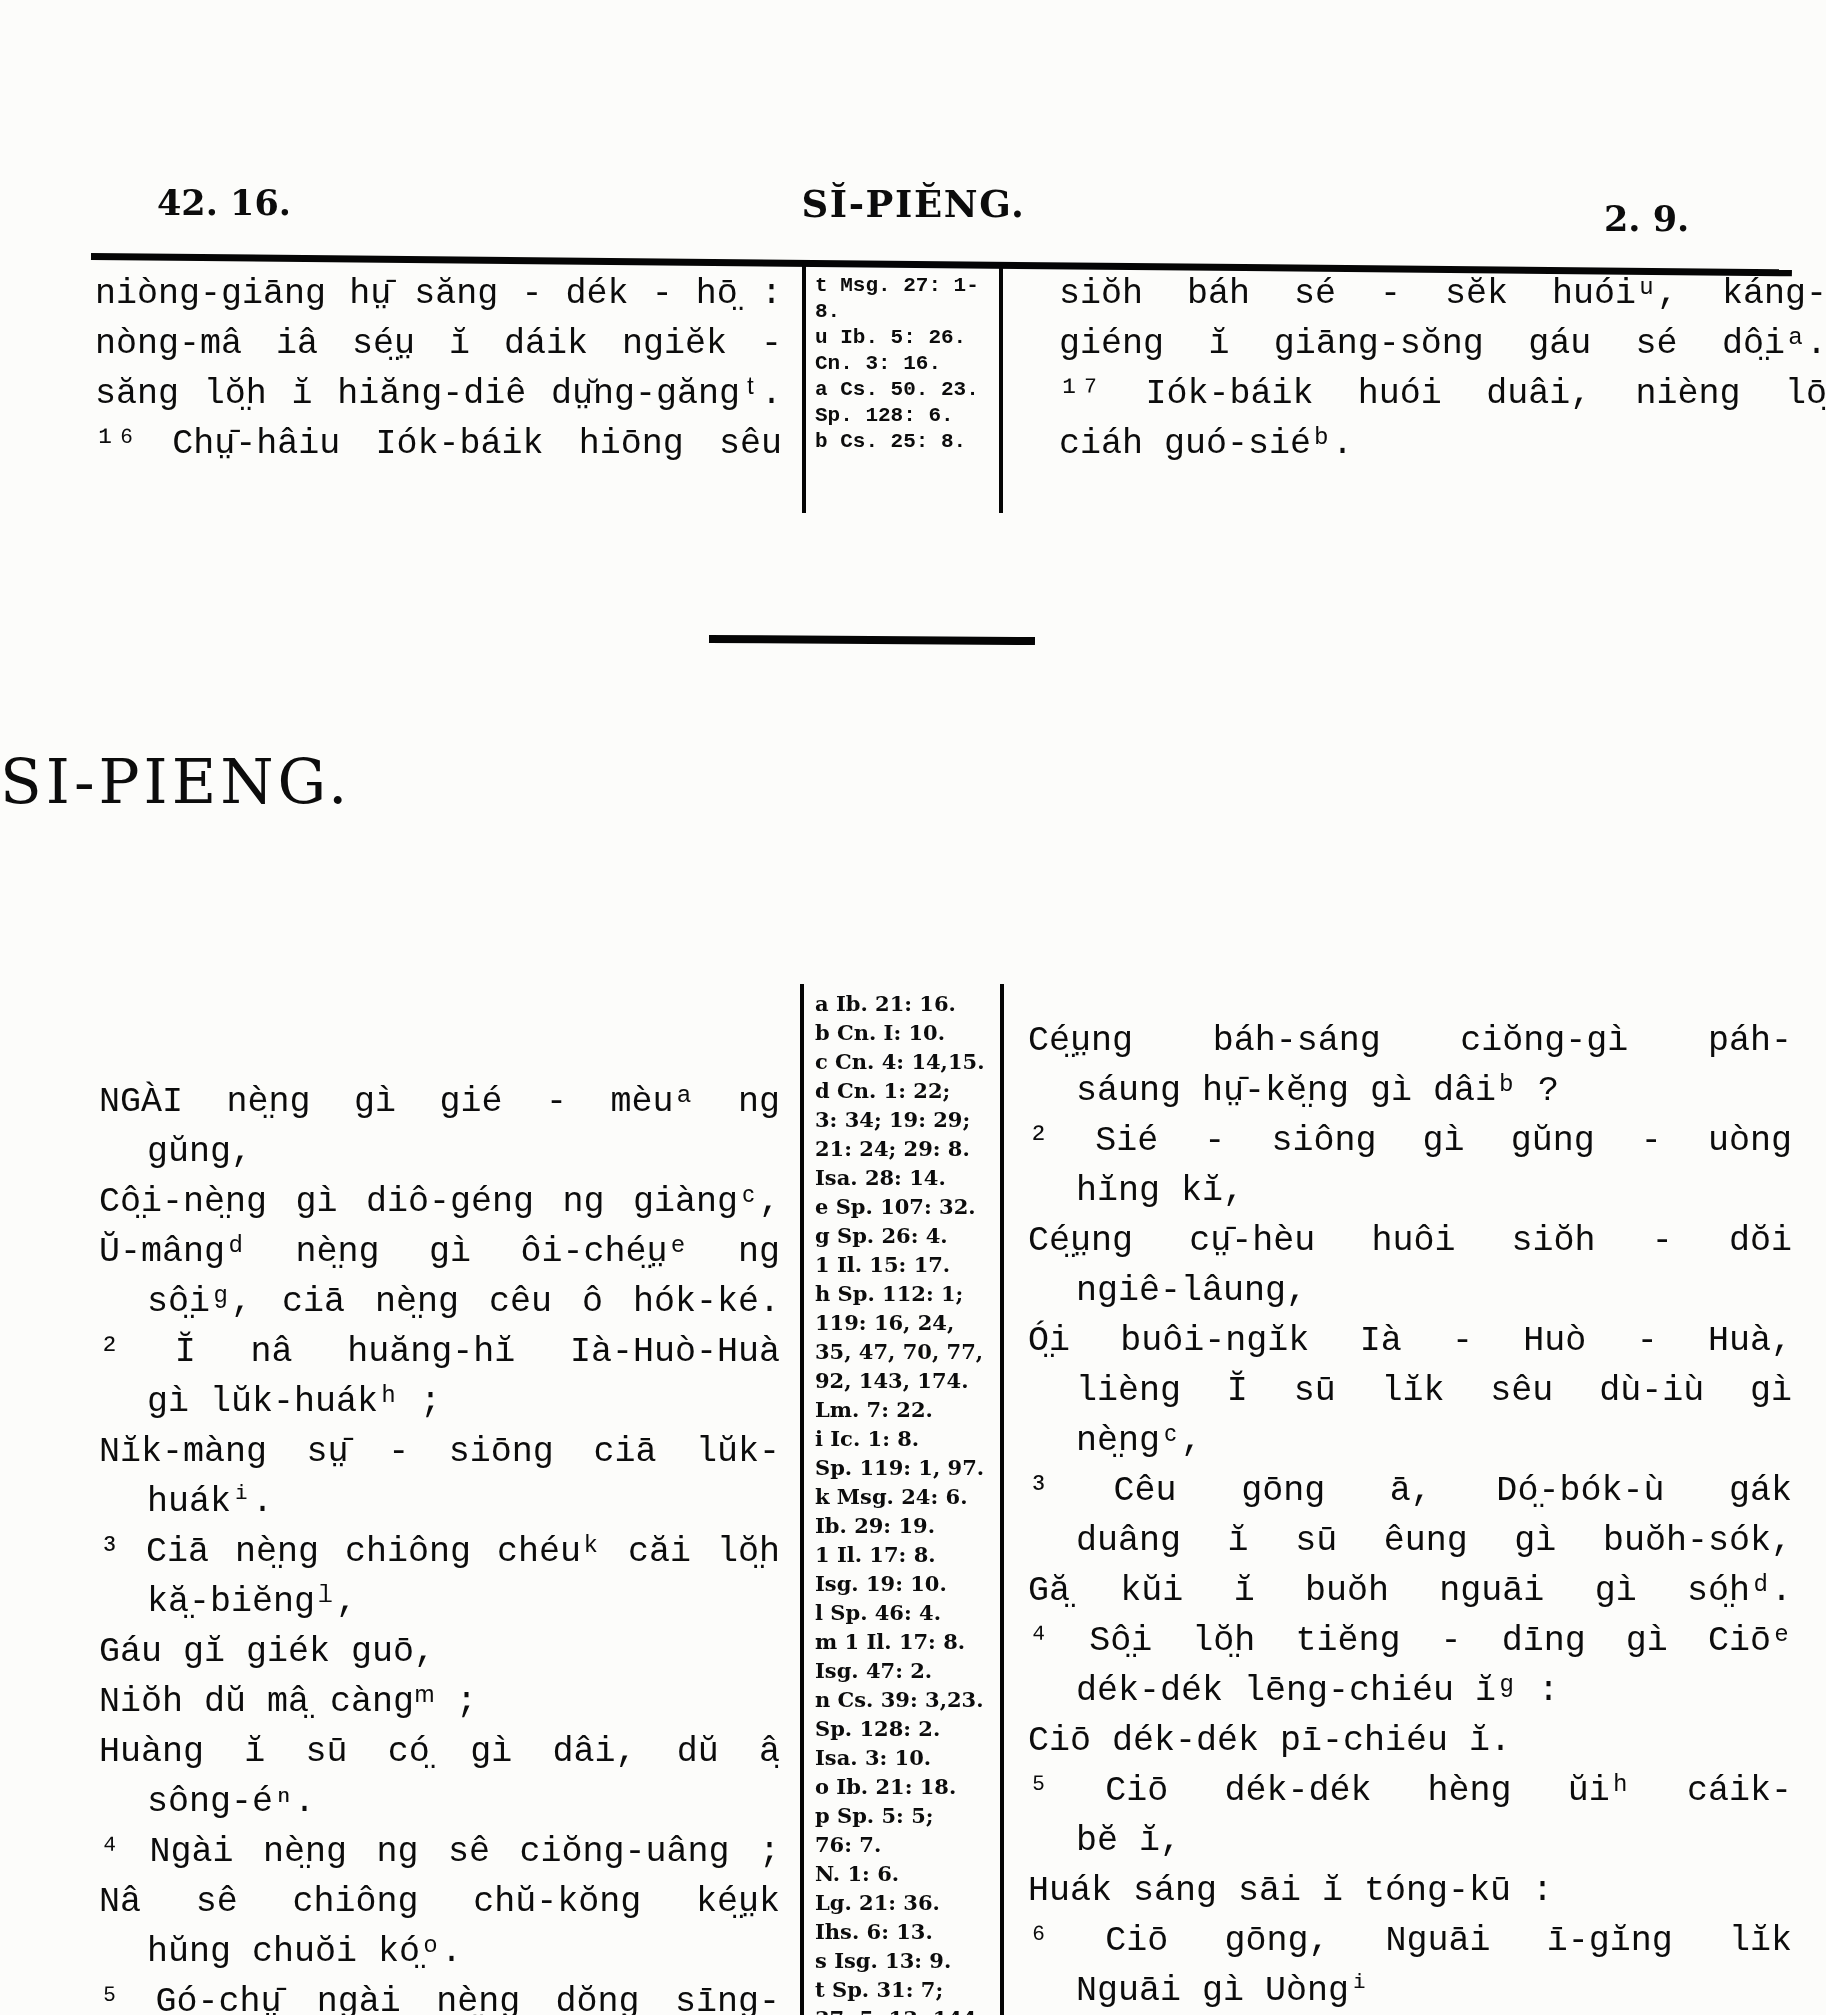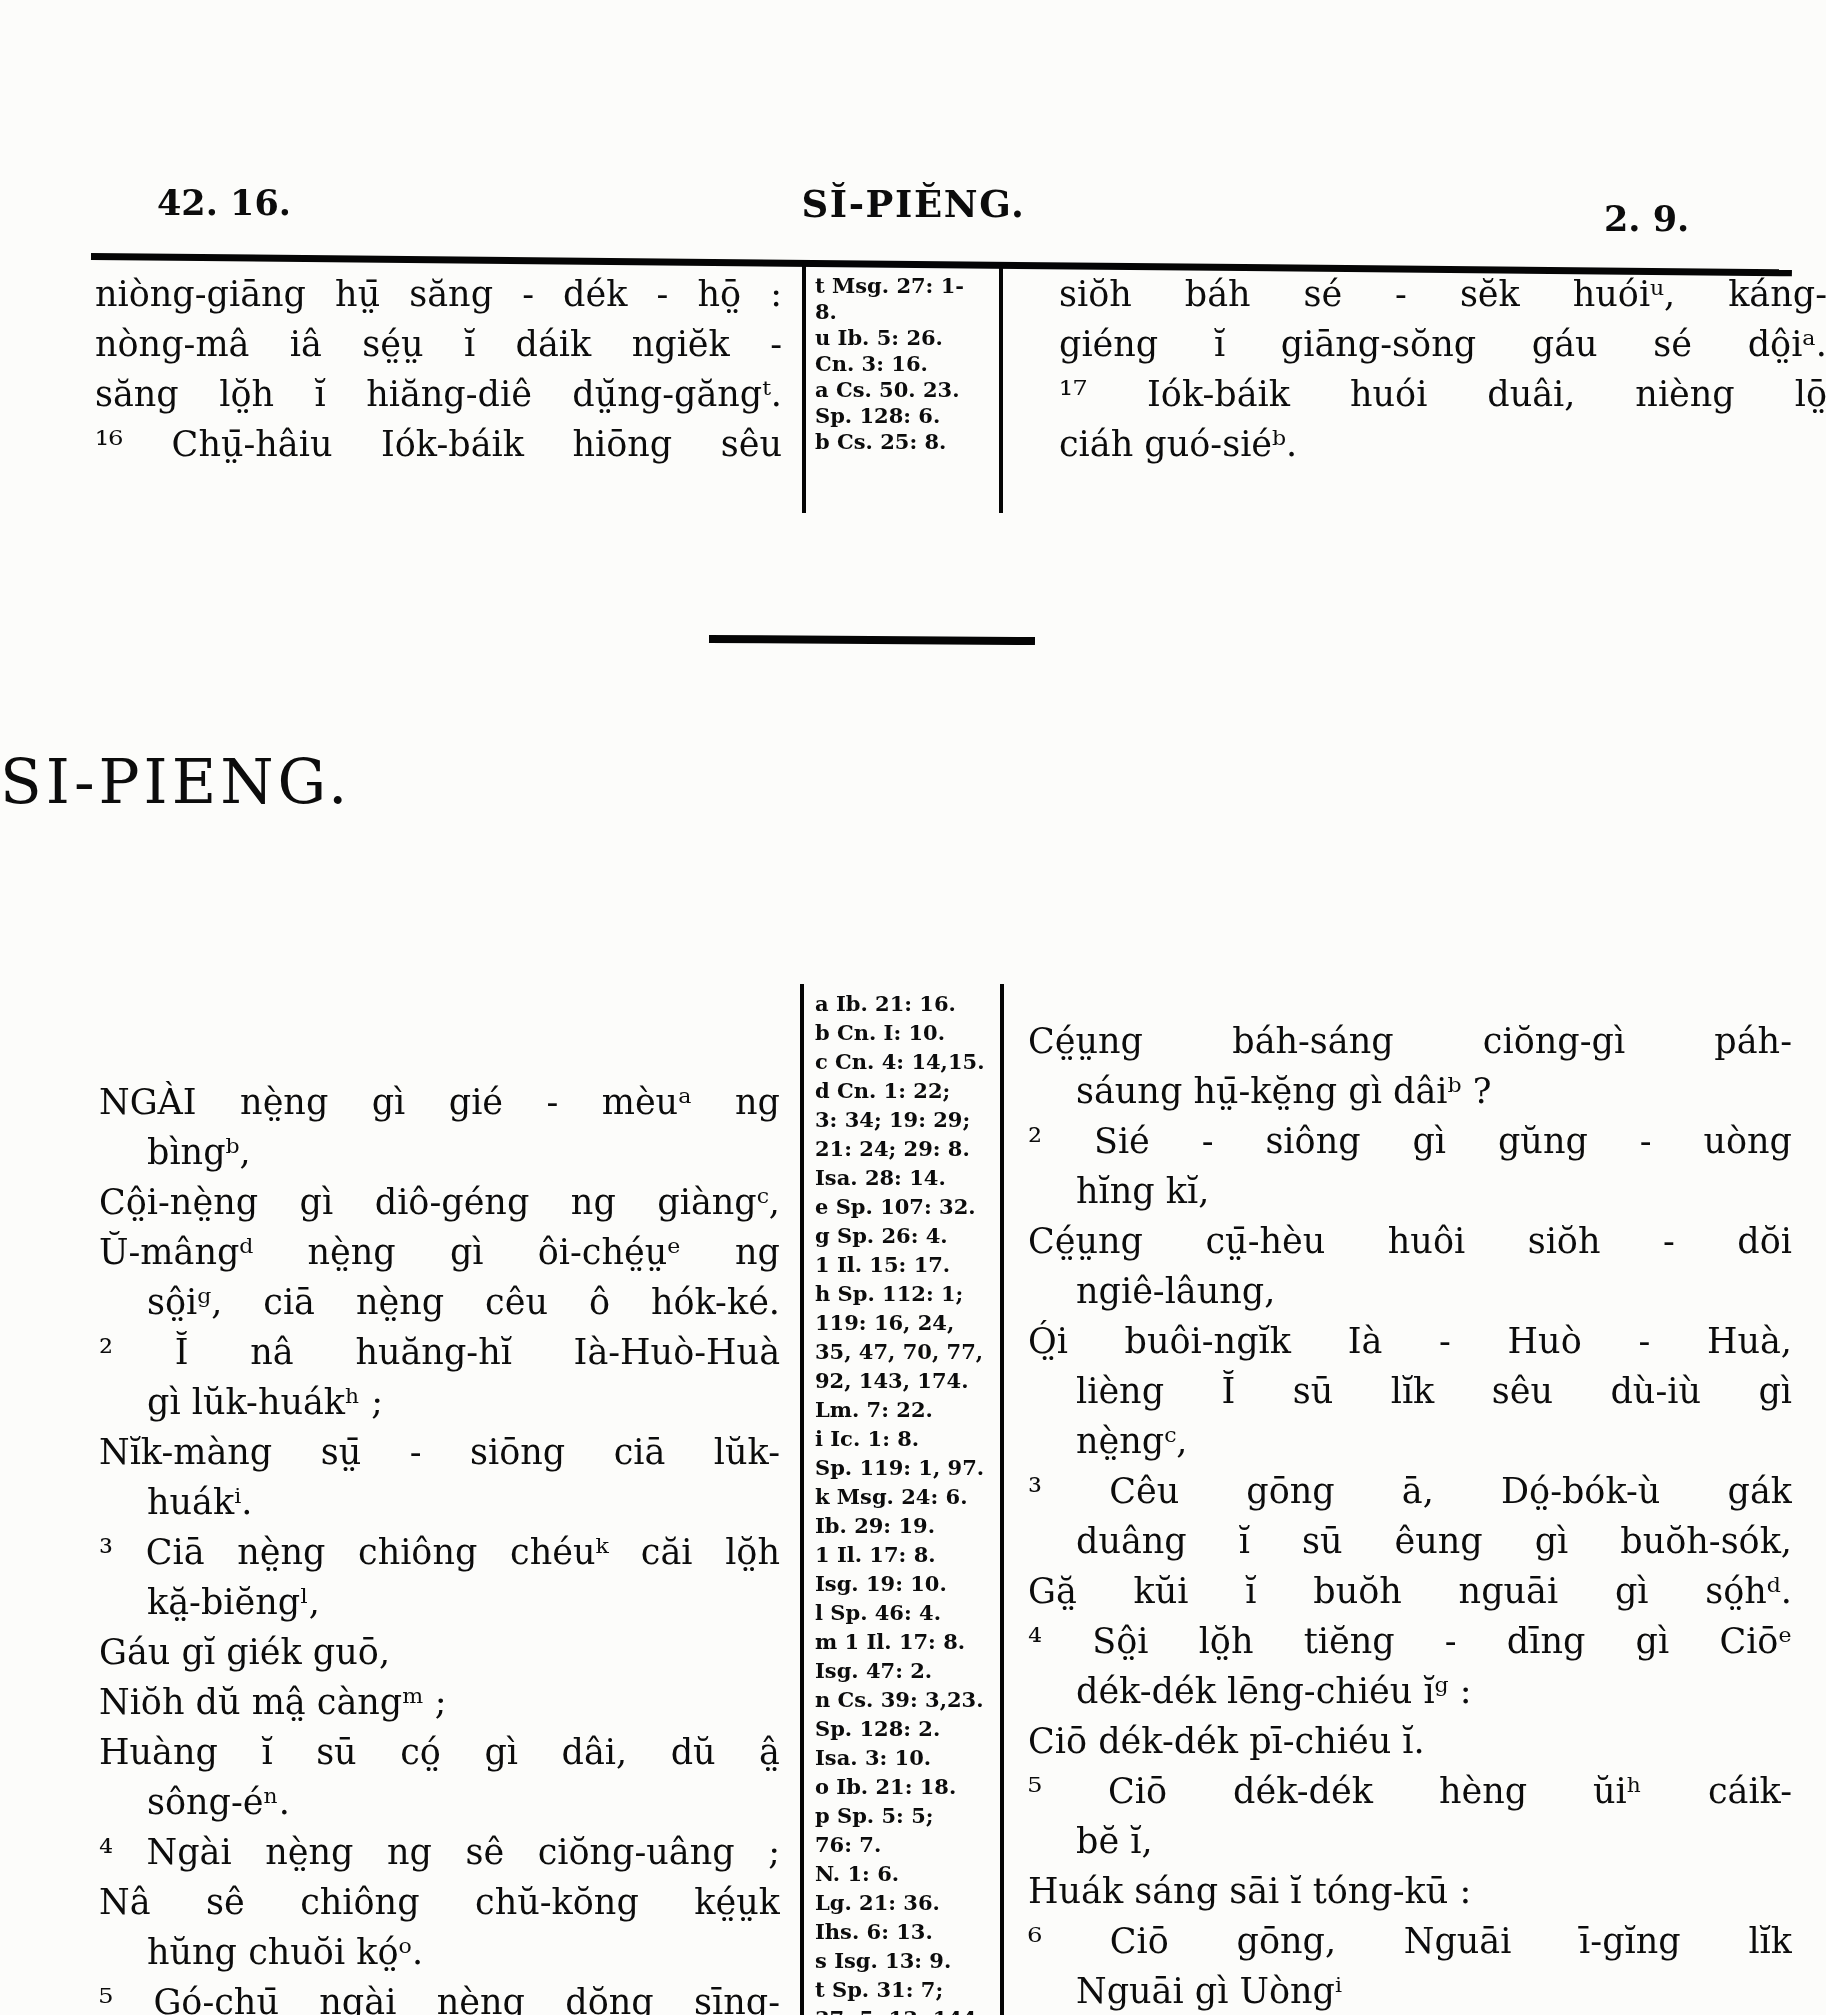--- a/index.html
+++ b/index.html
@@ -20,21 +20,21 @@
   .rule-title{left:709px; top:636px; width:326px; height:8px; transform:rotate(0.35deg);}
   .vrule{position:absolute; width:3.6px; background:#050505;}
   .vr-top-left{left:802px; top:263px; height:250px;}
   .vr-top-right{left:999px; top:263px; height:250px;}
   .vr-main-left{left:800px; top:984px; height:1816px;}
   .vr-main-right{left:1000px; top:984px; height:1598px;}
   
   .book-title{position:absolute; left:0; right:0; top:746px; 
     font-size:61px; letter-spacing:4px; font-weight:400;}
   
-  .col{position:absolute;}
+  .col{position:absolute;font-family:Liberation Mono, monospace;}
   .bodycol .line{height:50px; line-height:50px; font-size:35px; overflow:hidden;}
   .topleft{left:95px;  top:269px;  width:687px;}
   .topright{left:1059px;top:269px;  width:768px;}
   .mainleft1{left:99px; top:1077px; width:681px;}
   .mainright{left:1028px;top:1016px; width:764px;}
   .ind{padding-left:48px;}
   .just{text-align:justify;}
   .just::after{content:""; display:inline-block; width:100%; height:0;}
   
   .psheading{position:absolute; left:99px; width:681px; text-align:center;
@@ -79,21 +79,21 @@
       <div class="line just">giéng ĭ giāng-sŏng gáu sé dô̤iᵃ.</div>
       <div class="line just">¹⁷ Iók-báik huói duâi, nièng lō̤</div>
       <div class="line">ciáh guó-siéᵇ.</div>
     </div>
 
   <div class="hrule rule-title"></div>
   <div class="book-title">SI-PIENG.</div>
 
   <div class="col bodycol mainleft1">
       <div class="line just">NGÀI nè̤ng gì gié - mèuᵃ ng</div>
-      <div class="line ind">bìngᵇ,</div>
+      <div class="line ind">gŭng,</div>
       <div class="line just">Cô̤i-nè̤ng gì diô-géng ng giàngᶜ,</div>
       <div class="line just">Ŭ-mângᵈ nè̤ng gì ôi-ché̤ṳᵉ ng</div>
       <div class="line ind just">sô̤iᵍ, ciā nè̤ng cêu ô hók-ké.</div>
       <div class="line just">² Ĭ nâ huăng-hĭ Ià-Huò-Huà</div>
       <div class="line ind">gì lŭk-huákʰ ;</div>
       <div class="line just">Nĭk-màng sṳ̄ - siōng ciā lŭk-</div>
       <div class="line ind">huákⁱ.</div>
       <div class="line just">³ Ciā nè̤ng chiông chéuᵏ căi lŏ̤h</div>
       <div class="line ind">kă̤-biĕngˡ,</div>
       <div class="line">Gáu gĭ giék guō,</div>

